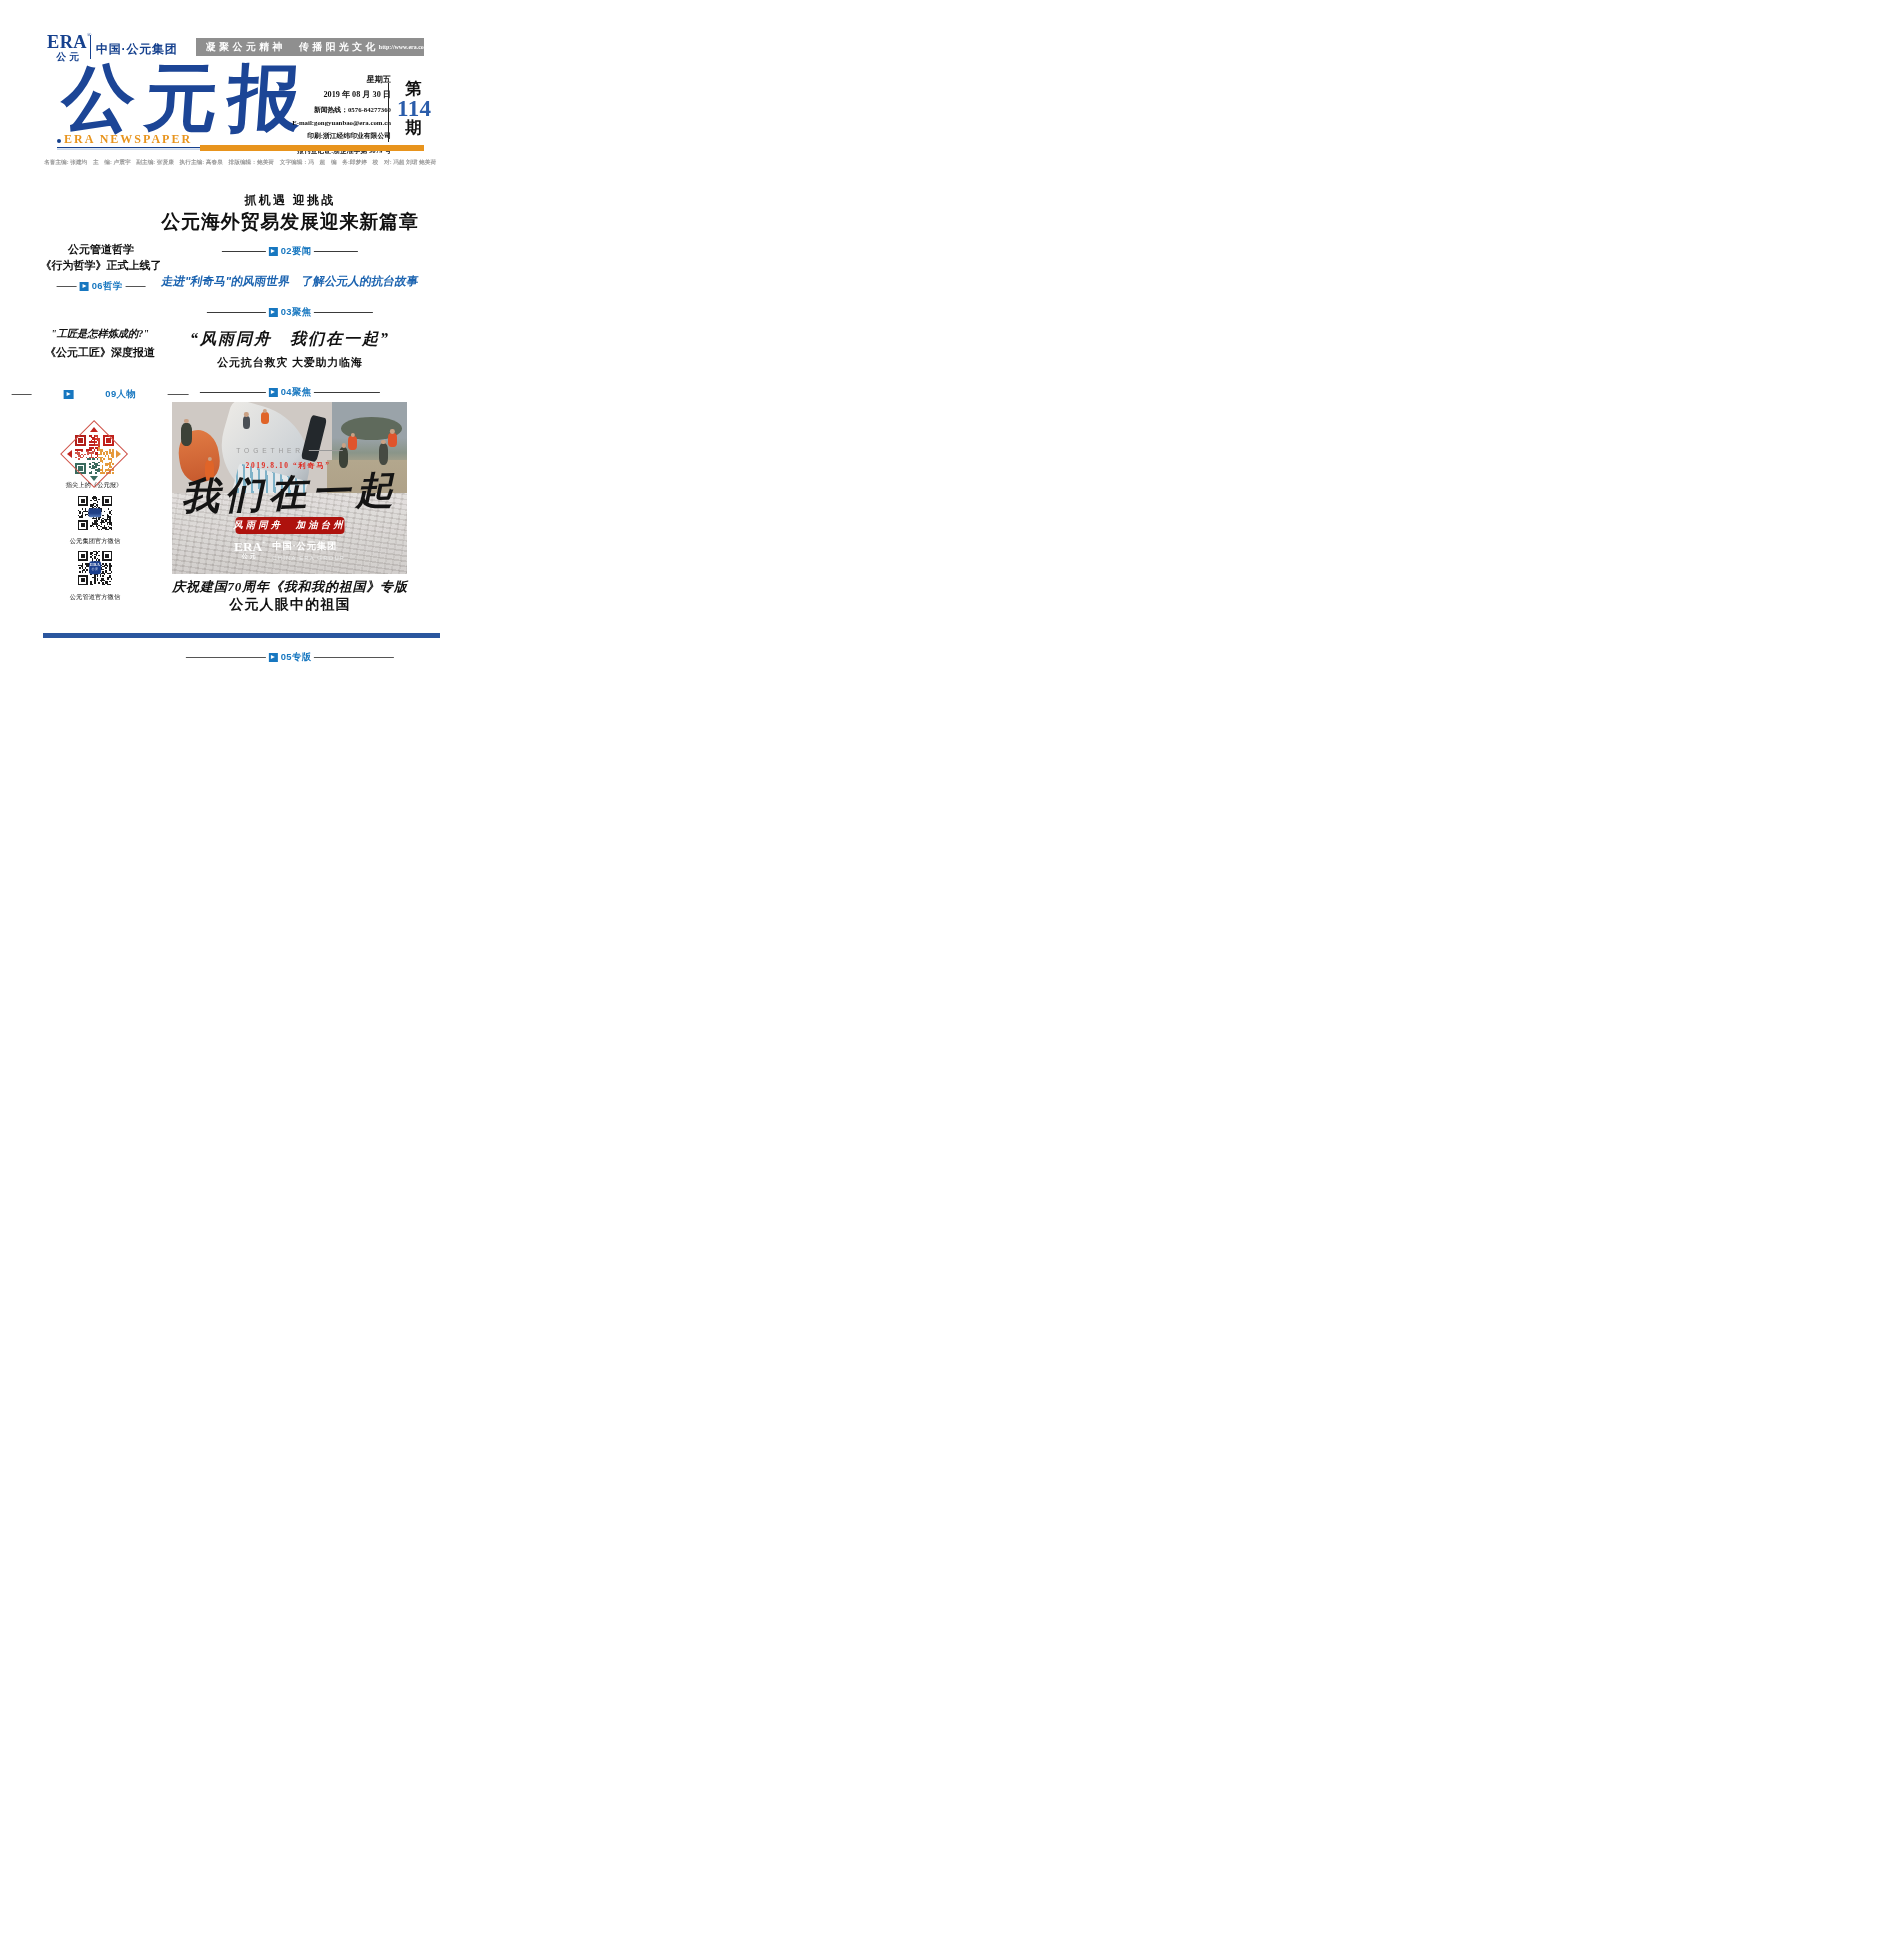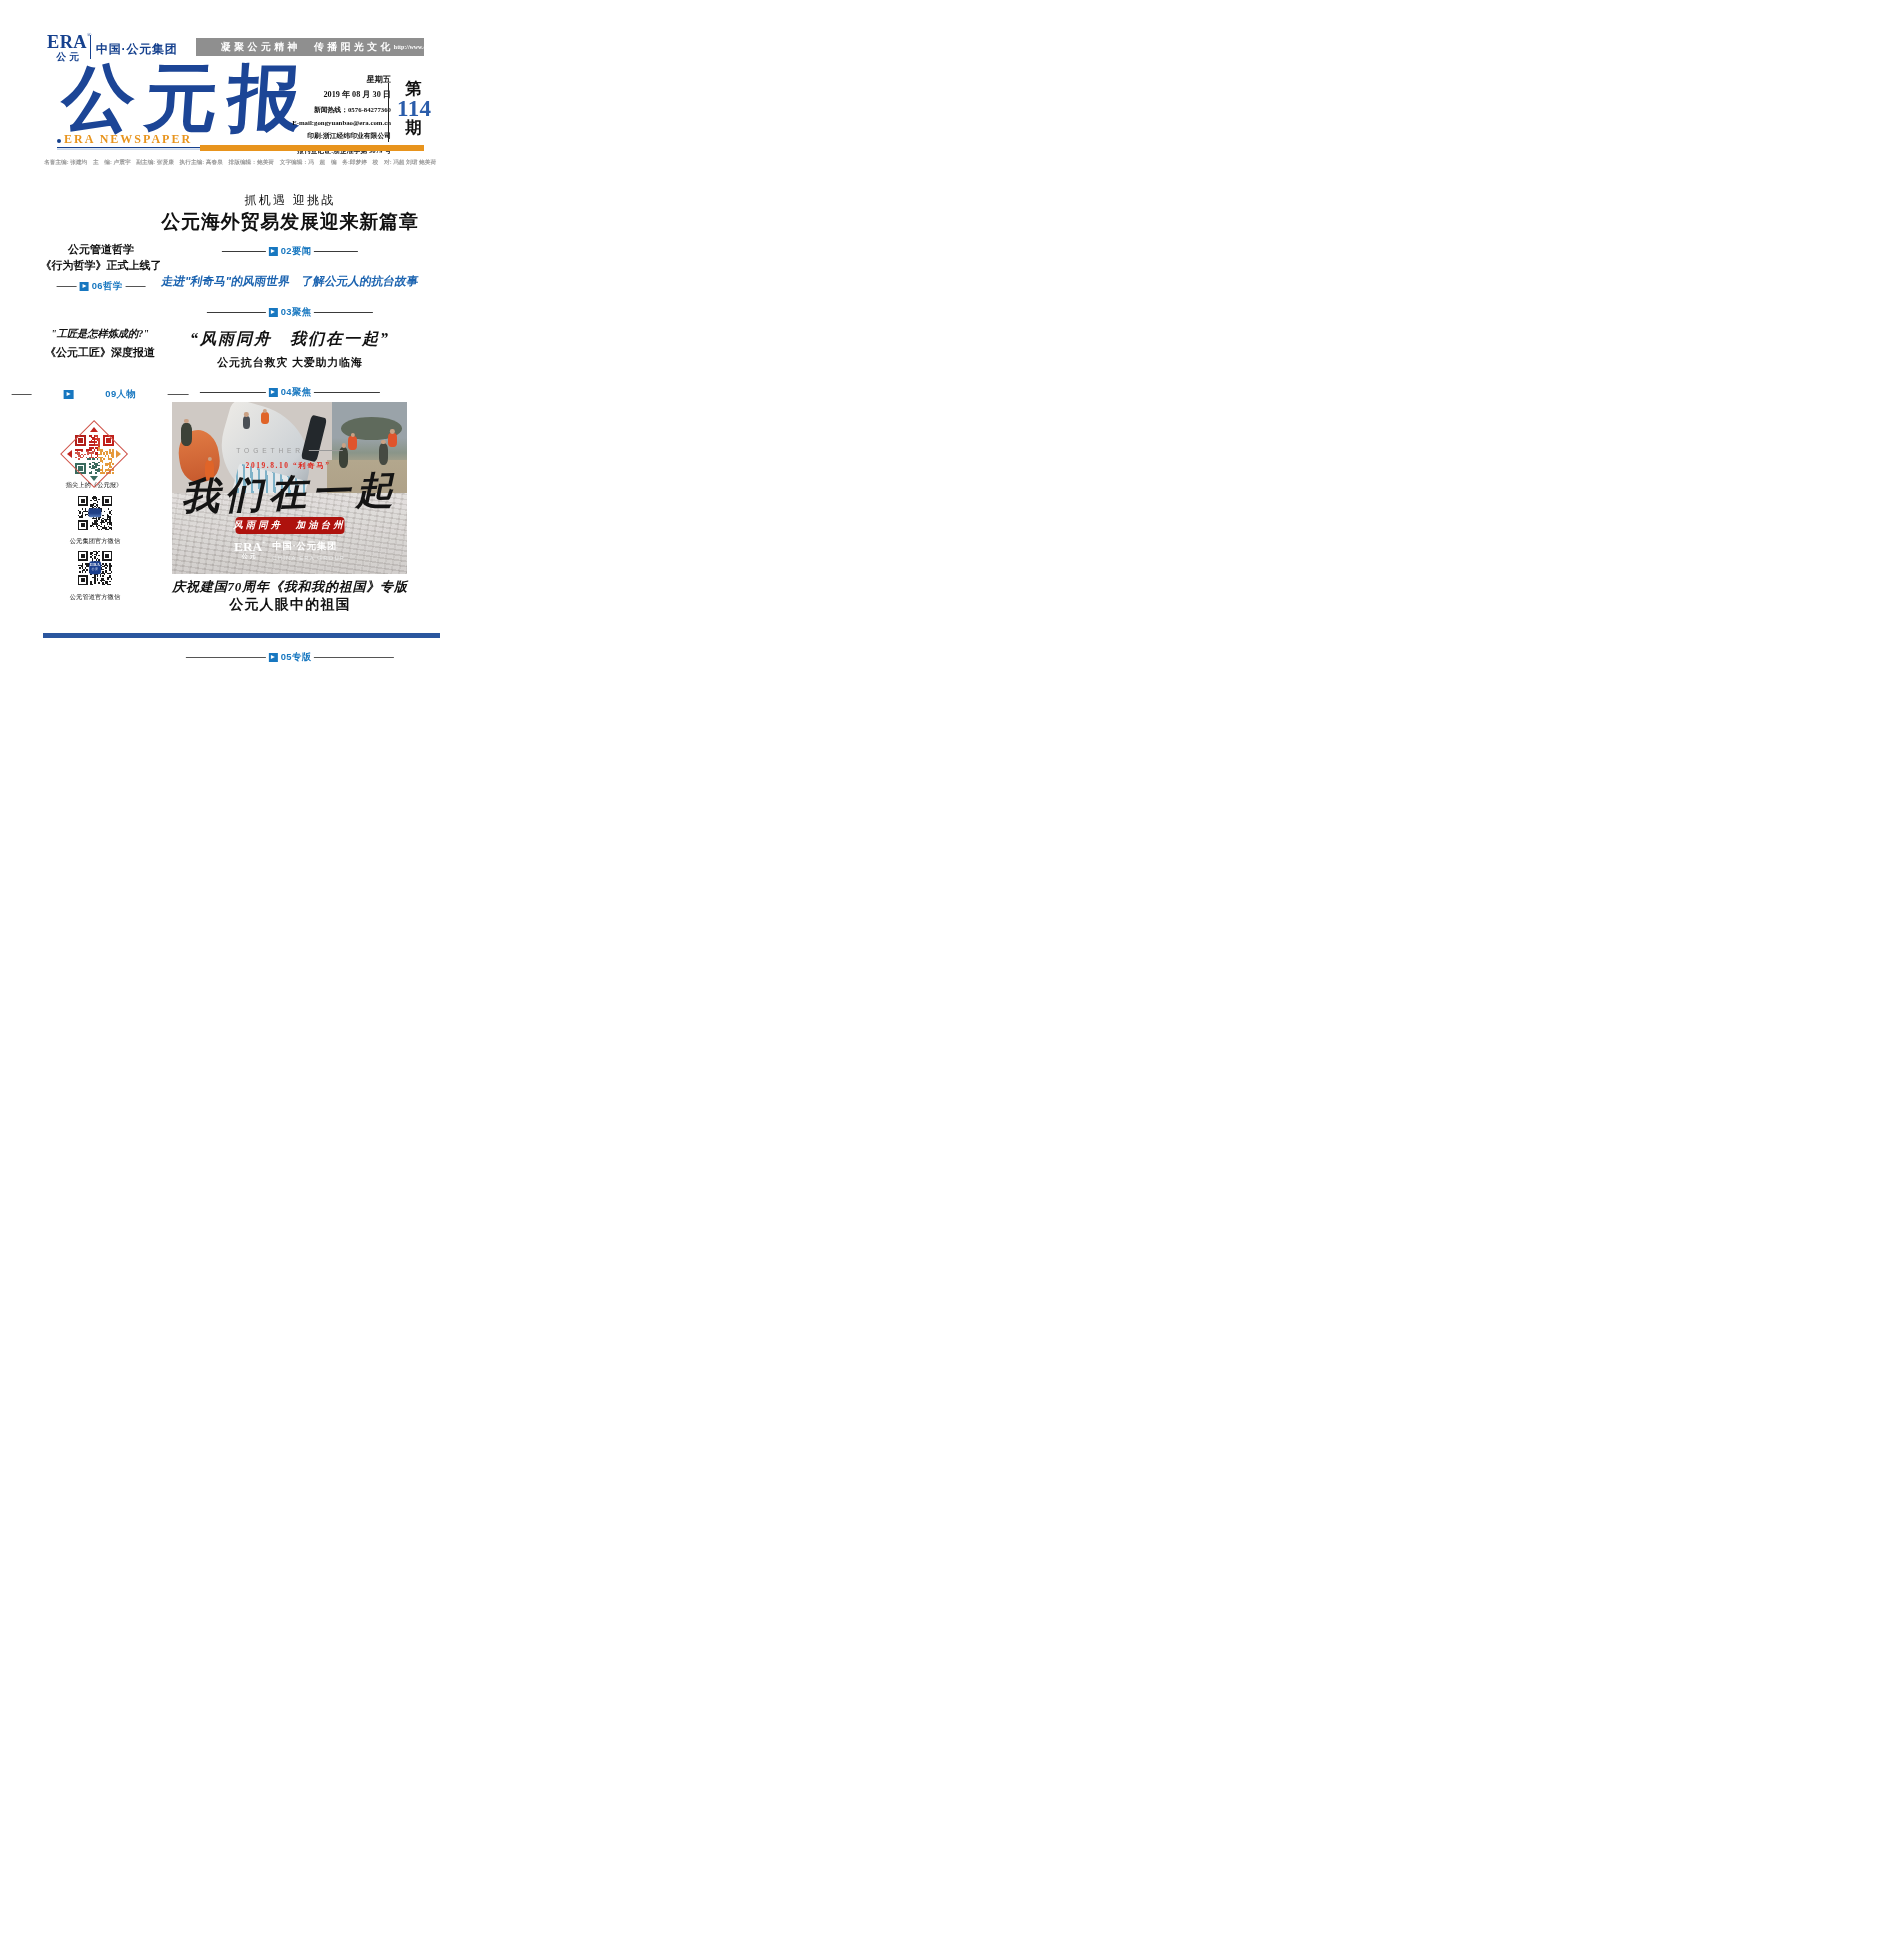--- a/index.html
+++ b/index.html
@@ -10,21 +10,21 @@
   
   .era-logo{color:#16418e;line-height:1;text-align:center;}
   .era-logo .era{font-size:18.4px;font-weight:bold;letter-spacing:0.4px;font-family:"Liberation Serif",serif;}
   .era-logo .reg{font-size:5.9px;vertical-align:top;}
   .era-logo .gy{font-size:9.8px;font-weight:bold;letter-spacing:3.1px;margin-top:0.8px;}
   .logo-divider{width:0.8px;background:#16418e;}
   .company{color:#16418e;font-size:12px;font-weight:bold;letter-spacing:0.8px;
            font-family:"Liberation Sans","DejaVu Sans",sans-serif;}
   .gray-banner{background:#8f8f8f;color:#fff;display:flex;align-items:center;
                font-family:"Liberation Sans","DejaVu Sans",sans-serif;}
-  .gray-banner .slogan{font-size:9.8px;font-weight:bold;letter-spacing:3.5px;padding-left:25px;white-space:nowrap;}
+  .gray-banner .slogan{font-size:9.8px;font-weight:bold;letter-spacing:3.5px;padding-left:10px;white-space:nowrap;}
   .gray-banner .url{font-size:5.9px;font-weight:bold;margin-left:auto;padding-right:5.5px;letter-spacing:0px;
                     font-family:"Liberation Serif",serif;}
   .paper-title{color:#1c4596;font-weight:bold;display:flex;}
   .paper-title span{font-size:73px;line-height:1.02;display:block;transform:skewX(-4deg);}
   .subtitle{color:#e8941d;font-size:12px;font-weight:bold;letter-spacing:2px;
             font-family:"Liberation Serif",serif;white-space:nowrap;}
   .subtitle-dot{width:3.9px;height:3.9px;border-radius:50%;background:#16418e;}
   .subtitle-rule{height:0;border-bottom:1.2px solid #16418e;box-shadow:0 1.6px 0 #a8bddd;}
   .info-block{text-align:right;font-weight:bold;color:#111;}
   .info-block div{white-space:nowrap;}
@@ -32,21 +32,21 @@
   .idate{font-size:8.2px;margin-bottom:5.1px;}
   .ism{font-size:6.8px;margin-bottom:4.7px;}
   .issue-divider{width:0.8px;background:#222;}
   .issue{text-align:center;line-height:1;}
   .issue .i-pre,.issue .i-suf{font-size:16.4px;font-weight:bold;color:#111;}
   .issue .i-num{font-size:23px;font-weight:bold;color:#2a5caa;letter-spacing:0.4px;}
   .orange-bar{background:#e8941d;}
   .staff{color:#9a9a9a;font-size:5.7px;font-weight:bold;white-space:nowrap;
          font-family:"Liberation Sans","DejaVu Sans",sans-serif;}
   
-  .kicker{font-size:12px;font-weight:normal;letter-spacing:2.3px;white-space:nowrap;text-align:right;}
+  .kicker{font-size:12px;font-weight:bold;letter-spacing:2.3px;white-space:nowrap;text-align:right;}
   .h1{font-size:19px;font-weight:bold;letter-spacing:0.8px;white-space:nowrap;}
   .left-head{font-size:11px;font-weight:bold;white-space:nowrap;}
   .blue-head{font-size:11.7px;font-weight:bold;color:#1b63b0;white-space:nowrap;
              font-family:"Liberation Sans","DejaVu Sans",sans-serif;}
   .brush{font-style:italic;}
   .h2a{font-size:16px;font-weight:bold;letter-spacing:2px;white-space:nowrap;}
   .h2b{font-size:11px;font-weight:bold;letter-spacing:0.8px;white-space:nowrap;
        font-family:"Liberation Sans","DejaVu Sans",sans-serif;}
   .h4a{font-size:13px;font-weight:bold;letter-spacing:0.8px;white-space:nowrap;}
   .h4b{font-size:14px;font-weight:bold;letter-spacing:1.2px;white-space:nowrap;}

